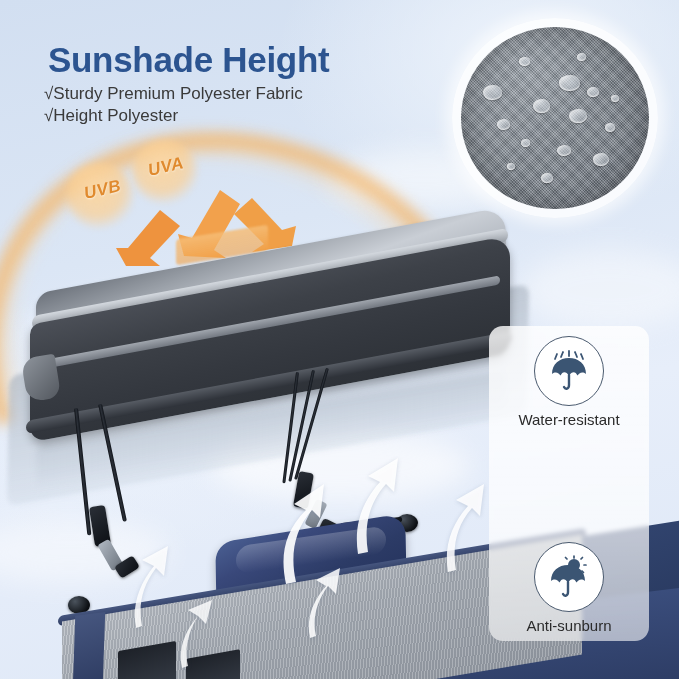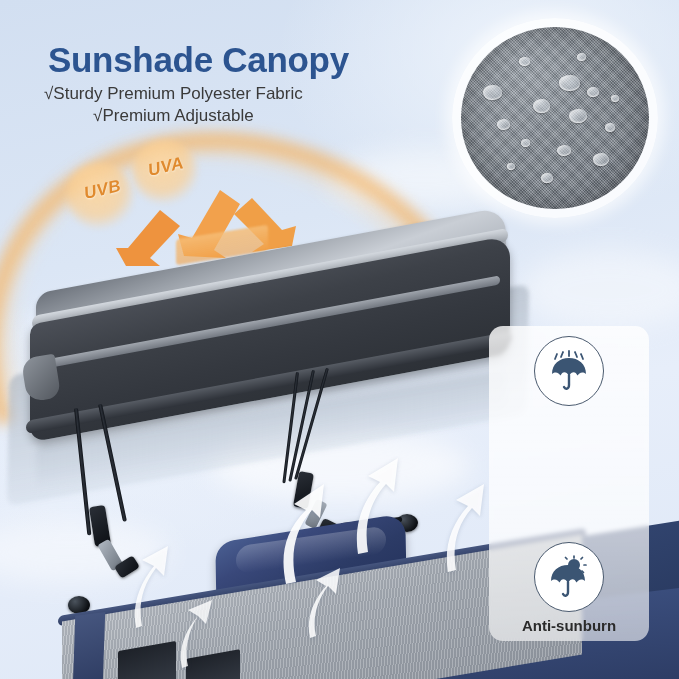--- a/index.html
+++ b/index.html
@@ -51,21 +51,21 @@
       radial-gradient(ellipse at 34% 26%, #9aa2ab 0%, #7e868f 48%, #656c76 100%);
     box-shadow:inset 0 0 26px rgba(0,0,0,.28);}
   .drop{position:absolute;border-radius:55% 45% 52% 48%/48% 52% 46% 54%;
     background:linear-gradient(145deg, rgba(255,255,255,.92) 0%, rgba(236,241,246,.55) 42%, rgba(150,160,172,.35) 100%);
     box-shadow:inset 0 -1px 2px rgba(255,255,255,.85), 0 1px 2px rgba(0,0,0,.30);}
 
   
   .title{position:absolute;left:48px;top:40px;font-size:35px;font-weight:bold;
     color:#2c5490;letter-spacing:-.3px;white-space:nowrap;}
   .bullets{position:absolute;left:44px;top:83px;color:#3a3a3a;font-size:17px;line-height:21.5px;}
-  .bullets div{white-space:nowrap;text-align:center;}
+  .bullets div{white-space:nowrap;}
   .bullets .rad{color:#3a3a3a;}
 
   
   .canopy-shadow{position:absolute;left:8px;top:330px;width:520px;height:130px;
     background:linear-gradient(180deg, rgba(168,178,190,.62), rgba(198,208,220,.34));
     transform:skewY(-11deg) rotate(1deg);border-radius:10px;filter:blur(2px);}
   .canopy-shadow2{position:absolute;left:36px;top:408px;width:470px;height:46px;
     background:linear-gradient(180deg, rgba(186,196,208,.55), rgba(214,224,236,.18));
     transform:skewY(-9deg);border-radius:8px;filter:blur(3px);}
 
@@ -168,24 +168,24 @@
       <div class="drop" style="left:60px;top:112px;width:9px;height:8px;"></div>
       <div class="drop" style="left:96px;top:118px;width:14px;height:11px;"></div>
       <div class="drop" style="left:132px;top:126px;width:16px;height:13px;"></div>
       <div class="drop" style="left:80px;top:146px;width:12px;height:10px;"></div>
       <div class="drop" style="left:46px;top:136px;width:8px;height:7px;"></div>
       <div class="drop" style="left:116px;top:26px;width:9px;height:8px;"></div>
       <div class="drop" style="left:150px;top:68px;width:8px;height:7px;"></div>
     </div>
   </div>
 
-  <div class="title">Sunshade Canopy</div>
+  <div class="title">Sunshade Height</div>
   <div class="bullets">
     <div><span class="rad">√</span><span>Sturdy Premium Polyester Fabric</span></div>
-    <div><span class="rad">√</span><span>Premium Adjustable</span></div>
+    <div><span class="rad">√</span><span>Height Polyester</span></div>
   </div>
 
   <div class="uvblob" style="left:66px;top:163px;width:68px;height:66px;"></div>
   <div class="uvtext" style="left:84px;top:180px;font-size:17px;transform:rotate(-13deg);">UVB</div>
   <div class="uvblob" style="left:132px;top:140px;width:66px;height:64px;"></div>
   <div class="uvtext" style="left:148px;top:157px;font-size:17px;transform:rotate(-13deg);">UVA</div>
 
   <svg class="uvarrow" style="left:108px;top:196px;" width="120" height="80" viewBox="0 0 120 80">
     <path d="M18 70 L8 52 L20 52 L52 14 L72 30 L42 62 L52 70 Z" fill="#f08a2a" opacity="0.9"></path>
   </svg>
@@ -260,24 +260,25 @@
             <line x1="11" y1="6" x2="9" y2="11"></line>
             <line x1="17" y1="4" x2="15" y2="9"></line>
             <line x1="23" y1="3" x2="23" y2="8"></line>
             <line x1="29" y1="4" x2="31" y2="9"></line>
             <line x1="35" y1="6" x2="37" y2="11"></line>
           </g>
           <path d="M6 26 C6 16 13.5 10 23 10 C32.5 10 40 16 40 26 C36 22.5 33 25.5 31.5 27.5 C29.5 23 26 23 23 27.5 C20 23 16.5 23 14.5 27.5 C13 25.5 10 22.5 6 26 Z" fill="#3b5573"></path>
           <path d="M23 27 L23 37 C23 41 19.5 42 18 39" fill="none" stroke="#3b5573" stroke-width="2.4" stroke-linecap="round"></path>
         </svg>
       </div>
+      <div class="lbl">Water-resistant</div>
     </div>
 
 
-    <div class="feat" style="top:216px;font-weight:bold;">
+    <div class="feat" style="top:216px;">
       <div class="circ">
         <svg width="46" height="46" viewBox="0 0 46 46">
           <circle cx="28" cy="11" r="6" fill="#3b5573"></circle>
           <g stroke="#3b5573" stroke-width="1.7" stroke-linecap="round">
             <line x1="28" y1="2" x2="28" y2="4"></line>
             <line x1="35" y1="5" x2="36.5" y2="3.5"></line>
             <line x1="38" y1="11" x2="40" y2="11"></line>
             <line x1="36" y1="17" x2="37.5" y2="18.5"></line>
             <line x1="21" y1="5" x2="19.5" y2="3.5"></line>
           </g>

